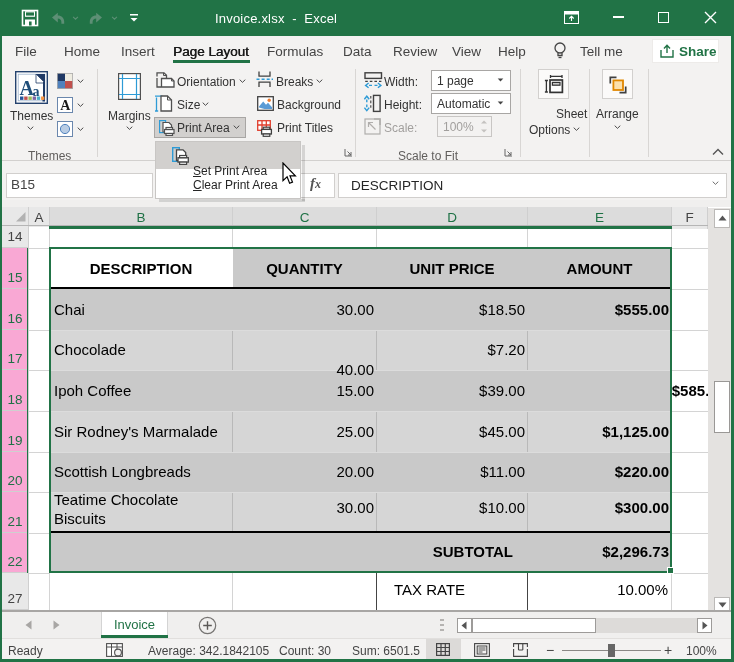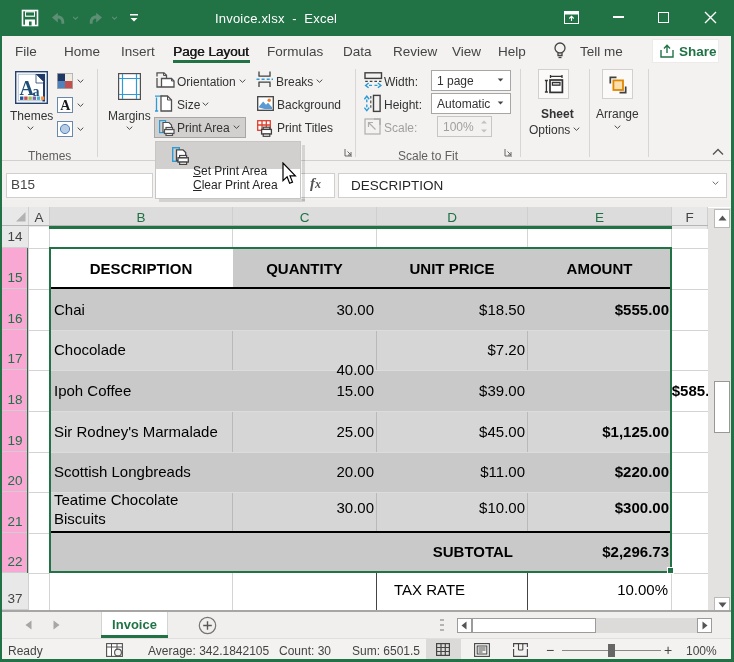--- a/index.html
+++ b/index.html
@@ -284,21 +284,21 @@
   </svg>
   <div class="gdiv" style="left:520px;"></div>
 
   <div class="abs" style="left:538px;top:3px;width:31px;height:30px;background:#fbfaf9;border:1px solid #d2d0ce;"></div>
   <svg class="abs" style="left:544px;top:8px;" width="20" height="20" viewBox="0 0 20 20">
     <path d="M6.5 2.4 L18 2.4 M6.5 0.9 L6.5 3.9 M18 0.9 L18 3.9" stroke="#333" stroke-width="1.3"></path>
     <path d="M2.4 6.5 L2.4 18 M0.9 6.5 L3.9 6.5 M0.9 18 L3.9 18" stroke="#333" stroke-width="1.3"></path>
     <rect x="6" y="6" width="12.4" height="12.4" fill="#fff" stroke="#333" stroke-width="1.7"></rect>
     <rect x="8.4" y="8.4" width="7.6" height="2.8" fill="#c8c8c8" stroke="#333" stroke-width="1.2"></rect>
   </svg>
-  <div class="rlbl" style="left:541px;top:41px;font-weight:bold;">Sheet</div>
+  <div class="rlbl" style="left:556px;top:41px;">Sheet</div>
   <div class="rlbl" style="left:529px;top:57px;">Options</div>
   <svg class="abs caret" style="left:573px;top:61px;" width="8" height="5" viewBox="0 0 8 5">
       <path d="M0.5 0.8 L4 4.2 L7.5 0.8" fill="none" stroke="#444" stroke-width="1.2"></path>
     </svg>
   <div class="gdiv" style="left:589px;"></div>
 
   <div class="abs" style="left:602px;top:3px;width:31px;height:30px;background:#fbfaf9;border:1px solid #d2d0ce;"></div>
   <svg class="abs" style="left:609px;top:10px;" width="18" height="18" viewBox="0 0 18 18">
     <path d="M1.3 7.5 L1.3 1.3 L7.5 1.3" fill="none" stroke="#404040" stroke-width="1.7"></path>
     <path d="M16.7 10.5 L16.7 16.7 L10.5 16.7" fill="none" stroke="#404040" stroke-width="1.7"></path>
@@ -344,21 +344,21 @@
 
   <div class="rowhdr" style="top:27px;height:21px;">14</div>
   <div class="rowhdr rhsel" style="top:48px;height:41px;">15</div>
   <div class="rowhdr rhsel" style="top:89px;height:41px;">16</div>
   <div class="rowhdr rhsel" style="top:130px;height:40px;">17</div>
   <div class="rowhdr rhsel" style="top:170px;height:41px;">18</div>
   <div class="rowhdr rhsel" style="top:211px;height:41px;">19</div>
   <div class="rowhdr rhsel" style="top:252px;height:40px;">20</div>
   <div class="rowhdr rhsel" style="top:292px;height:41px;">21</div>
   <div class="rowhdr rhsel" style="top:333px;height:40px;">22</div>
-  <div class="rowhdr" style="top:373px;height:37px;">37</div>
+  <div class="rowhdr" style="top:373px;height:37px;">27</div>
   <div class="abs" style="left:27px;top:48px;width:2px;height:325px;background:#217346;"></div>
 
   <div class="abs" style="left:29px;top:29px;width:683px;height:381px;background:#fff;"></div>
   <div class="abs" style="left:28px;top:27px;width:1px;height:383px;background:#cfcfcf;"></div>
   <div class="abs" style="left:29px;top:27px;width:20px;height:2px;background:#fff;"></div>
 
   <div class="gl" style="left:49px;top:29px;width:1px;height:19px;"></div>
   <div class="gl" style="left:232px;top:29px;width:1px;height:19px;"></div>
   <div class="gl" style="left:376px;top:29px;width:1px;height:19px;"></div>
   <div class="gl" style="left:527px;top:29px;width:1px;height:19px;"></div>
@@ -468,21 +468,21 @@
     </svg>
 </div>
 <div id="tabbar" class="abs">
   <svg class="abs" style="left:24px;top:8px;" width="8" height="10" viewBox="0 0 8 10">
       <path d="M7.5 0.5 L1.5 5 L7.5 9.5 Z" fill="#a8a6a4"></path>
     </svg>
   <svg class="abs" style="left:53px;top:8px;" width="8" height="10" viewBox="0 0 8 10">
       <path d="M0.5 0.5 L6.5 5 L0.5 9.5 Z" fill="#a8a6a4"></path>
     </svg>
   <div class="abs" style="left:101px;top:0;width:67px;height:26px;background:#fff;border-left:1px solid #d4d4d4;border-right:1px solid #d4d4d4;"></div>
-  <div class="abs" style="left:101px;top:5px;width:67px;text-align:center;font-size:13px;font-weight:bold;color:#217346;">Invoice</div>
+  <div class="abs" style="left:101px;top:5px;width:67px;text-align:center;font-size:13px;font-weight:normal;color:#217346;">Invoice</div>
   <div class="abs" style="left:101px;top:23px;width:67px;height:3px;background:#217346;"></div>
   <svg class="abs" style="left:198px;top:4px;" width="19" height="19" viewBox="0 0 19 19">
     <circle cx="9.5" cy="9.5" r="8.2" fill="none" stroke="#767472" stroke-width="1.2"></circle>
     <path d="M9.5 5.2 L9.5 13.8 M5.2 9.5 L13.8 9.5" stroke="#5a5856" stroke-width="1.4"></path>
   </svg>
   <div class="abs" style="left:440px;top:7px;width:4px;height:2px;background:#b5b3b1;"></div>
   <div class="abs" style="left:440px;top:12px;width:4px;height:2px;background:#b5b3b1;"></div>
   <div class="abs" style="left:440px;top:17px;width:4px;height:2px;background:#b5b3b1;"></div>
 
   <div class="abs" style="left:457px;top:6px;width:255px;height:15px;background:#dddbd9;"></div>

